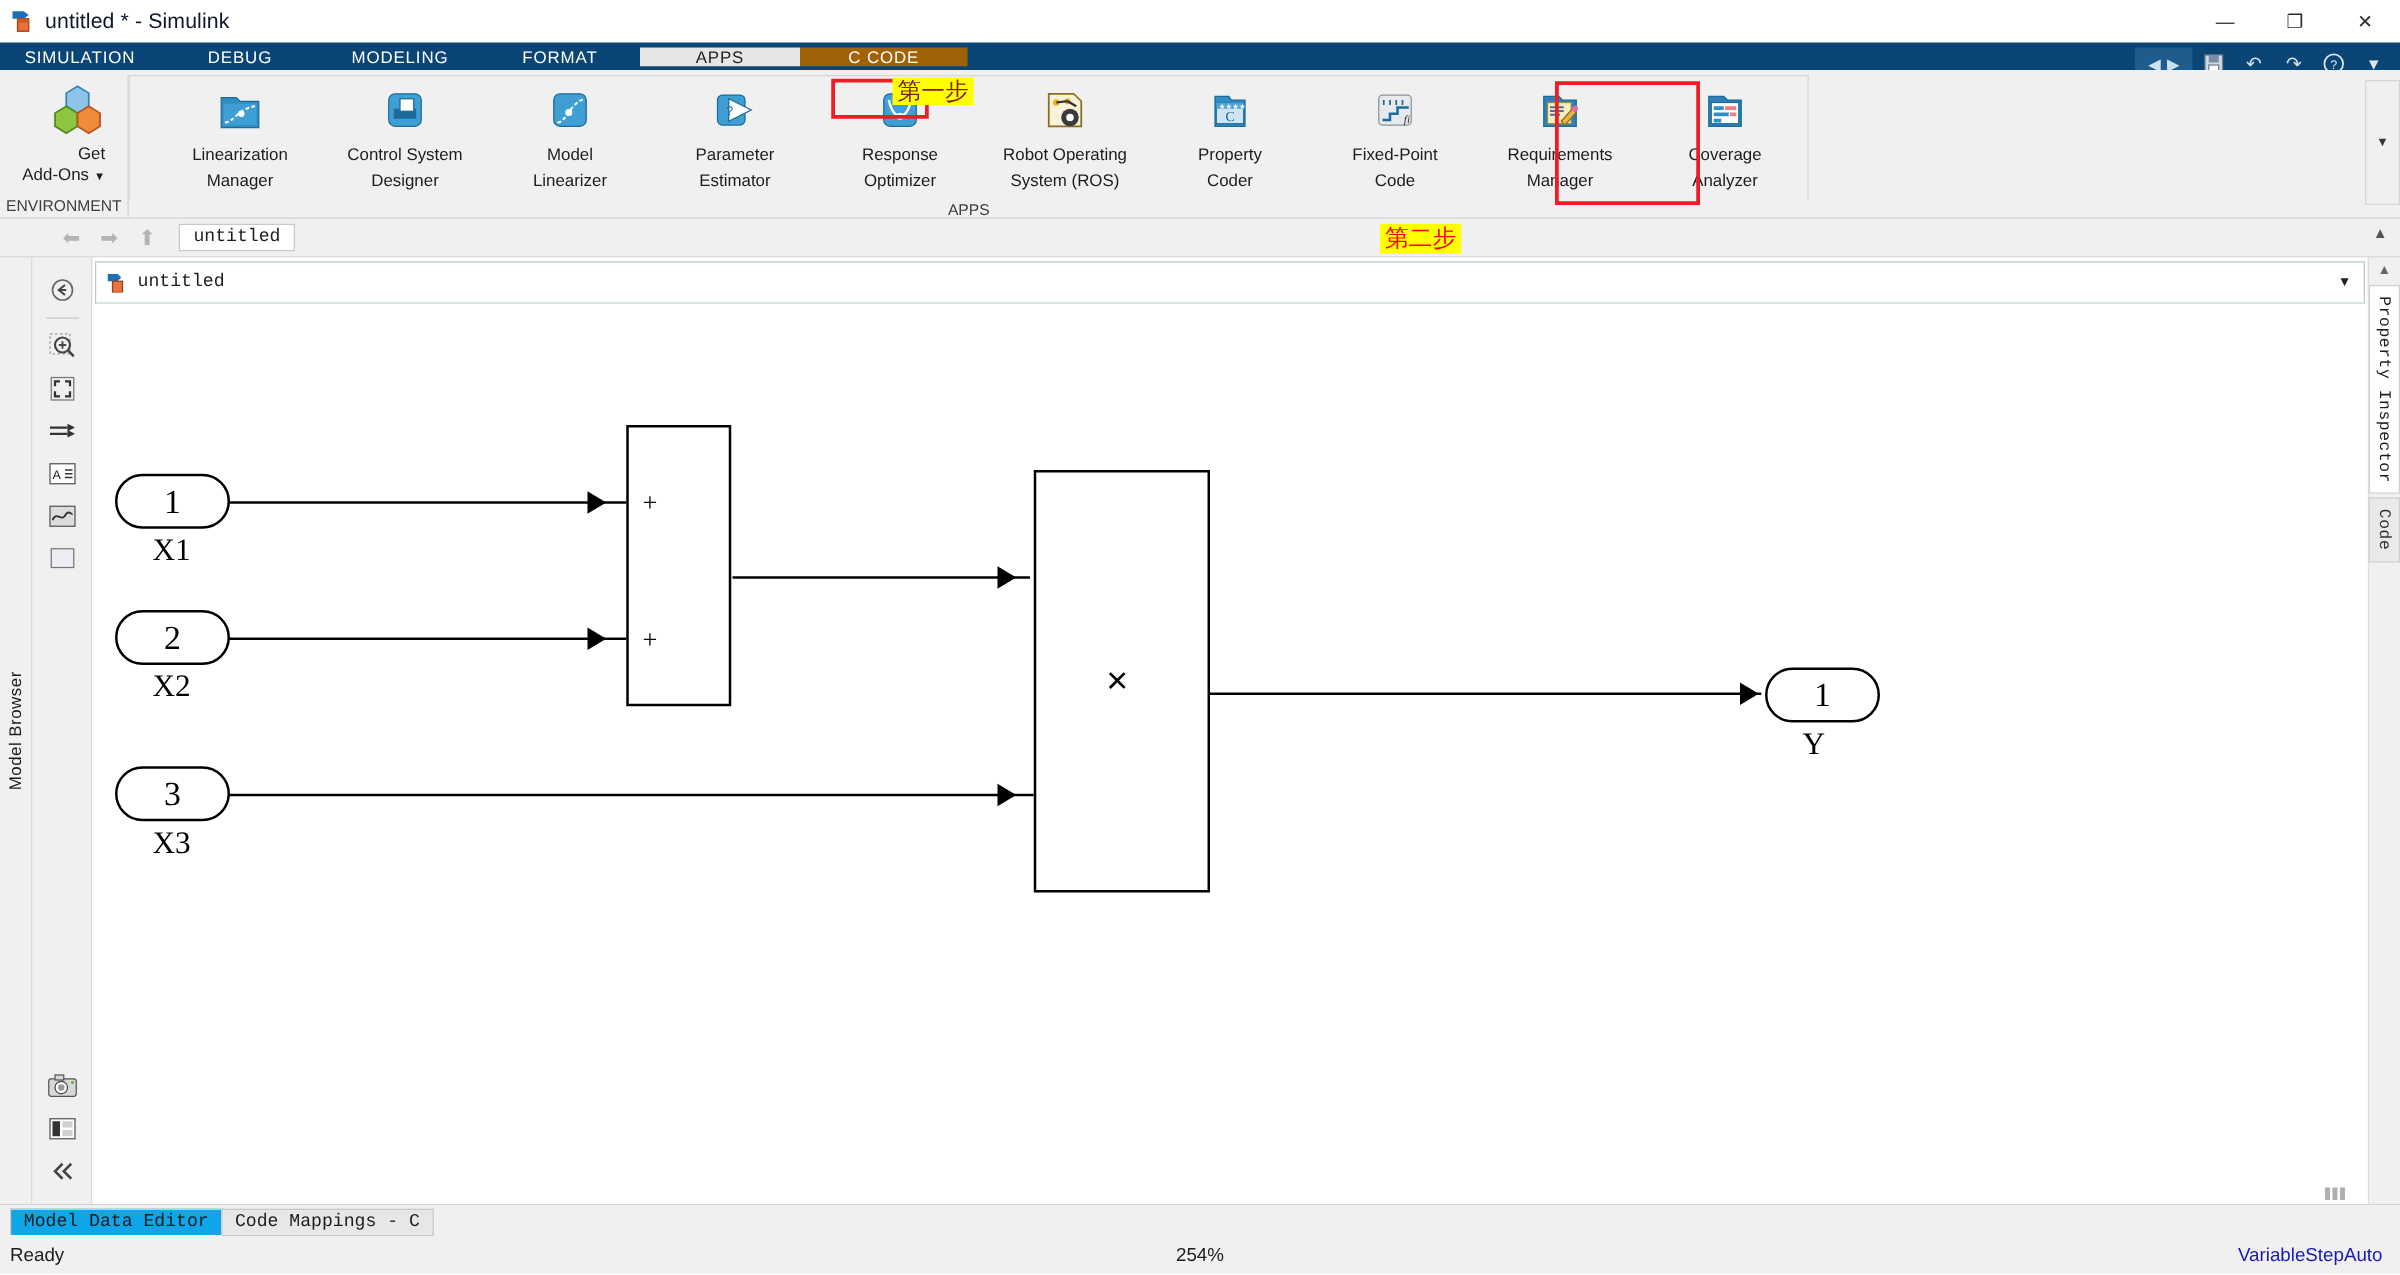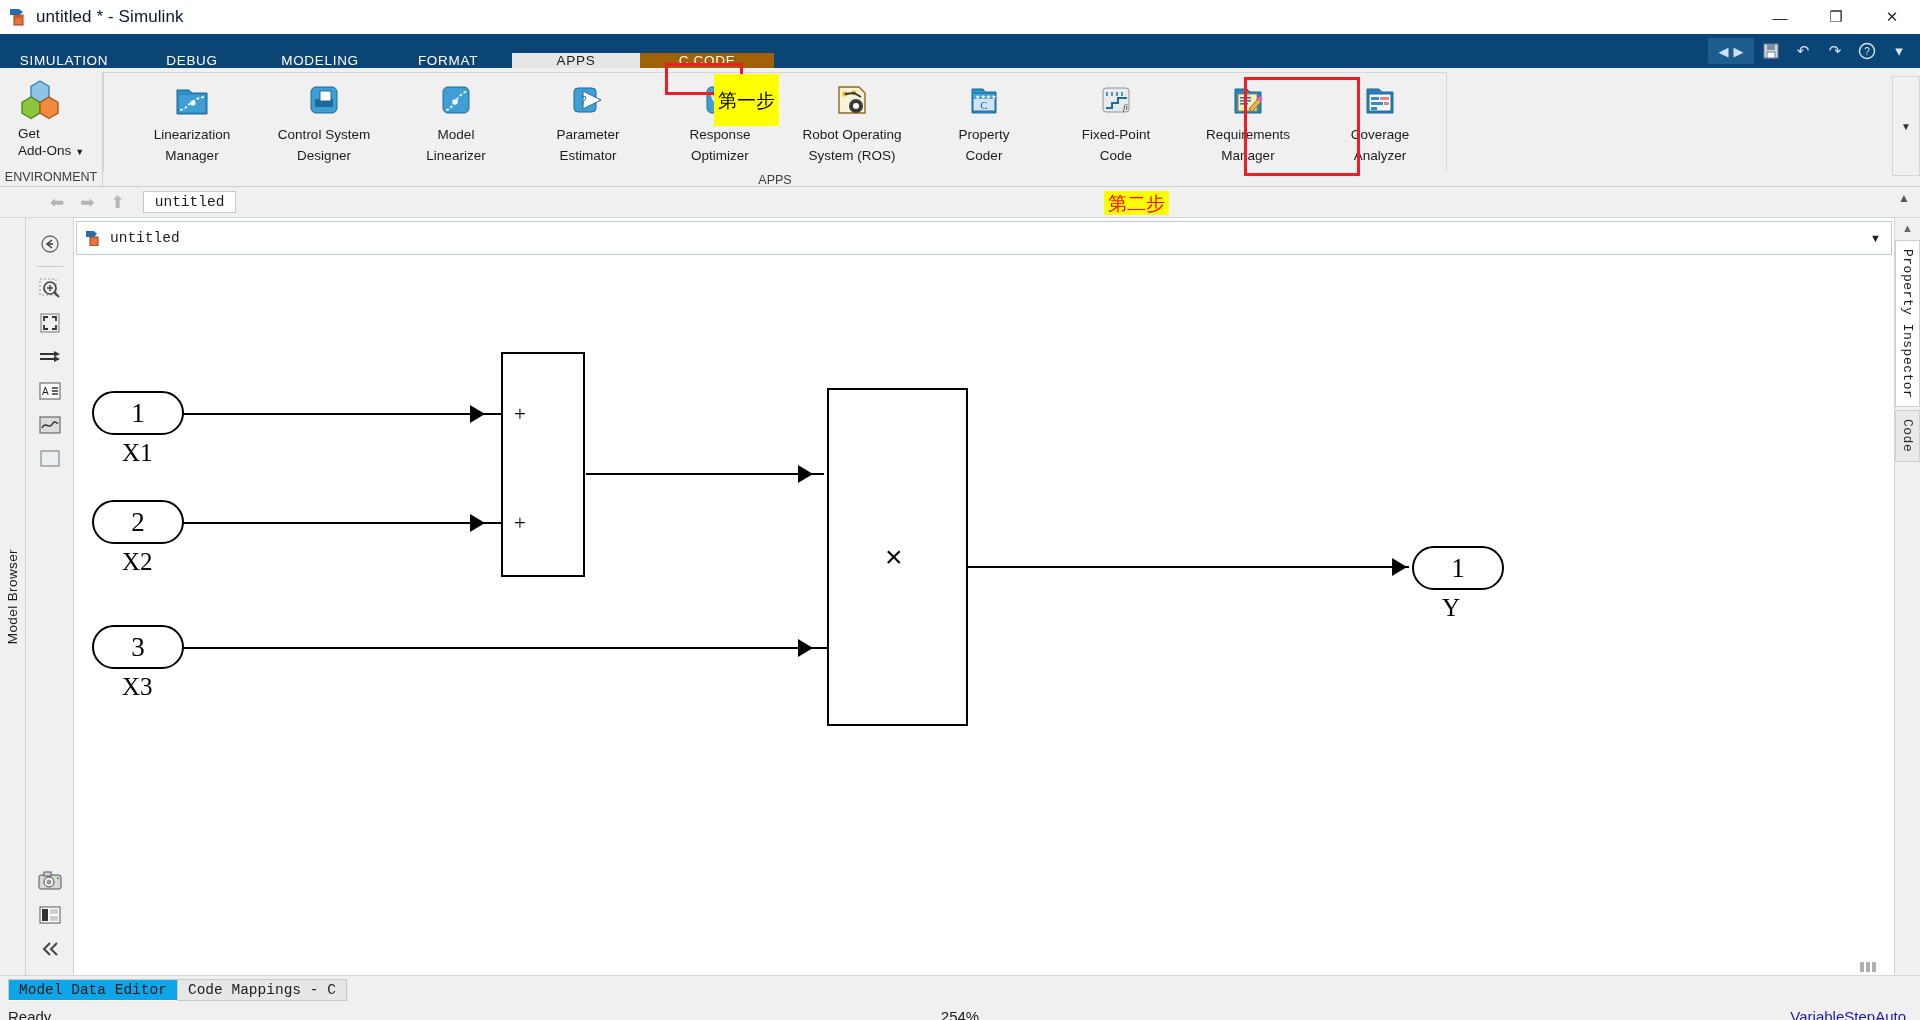--- a/index.html
+++ b/index.html
@@ -22,22 +22,22 @@
   }
   .title-text { font-size: 17px; color: #0f172a; letter-spacing: .1px; }
   .win-btns { position: absolute; right: 0; top: 0; height: 34px; display: flex; }
   .win-btn {
     width: 56px; height: 34px; display: flex; align-items: center; justify-content: center;
     font-size: 15px; color: #2b2b2b;
   }
 
   
   .tabstrip {
-    height: 34px; background: #0b4575;
-    display: flex; align-items: flex-end; position: relative;
+    height: 22px; background: #0b4575;
+    display: flex; align-items: center; position: relative;
   }
   .tab {
     color: #ffffff; font-size: 13.5px; letter-spacing: .7px;
     display: flex; align-items: center; justify-content: center;
     padding: 0 10px; min-width: 128px;
   }
   .tab.active { background: #e6e6e6; color: #1c1c1c; }
   .tab.ccode { background: #a16207; min-width: 134px; }
   .tab-highlight {
     position: absolute; left: 665px; top: 29px; width: 78px; height: 32px;
@@ -63,21 +63,21 @@
     border-bottom: 1px solid #cfcfcf; position: relative;
   }
   .group-env {
     width: 102px; display: flex; flex-direction: column; align-items: center;
     padding-top: 9px; position: relative;
   }
   .group-env .env-label {
     position: absolute; bottom: 2px; left: 0; width: 102px; text-align: center;
     font-size: 12.5px; color: #3d3d3d;
   }
-  .big-btn { display: flex; flex-direction: column; align-items: flex-start; cursor: default; }
+  .big-btn { display: flex; flex-direction: column; align-items: flex-end; cursor: default; }
   .big-btn .lbl { font-size: 13.5px; color: #1c1c1c; line-height: 17px; text-align: center; }
   .caret-d { font-size: 9px; margin-left: 4px; }
 
   .group-apps {
     flex: 1; margin: 4px 0 0 0; position: relative;
     border-left: 1px solid #d0d0d0;
   }
   .apps-inner {
     height: 100px; display: flex; align-items: flex-start; padding-left: 22px; gap: 0;
     border: 1px solid #d6d6d6; border-bottom: none; background: #f0f0f0;
@@ -99,22 +99,22 @@
     border: 1px solid #d6d6d6; background: #f0f0f0;
     display: flex; align-items: center; justify-content: center;
     font-size: 10px; color: #333;
   }
   .coder-highlight {
     position: absolute; left: 1141px; top: 5px; width: 116px; height: 99px;
     border: 3px solid #ee1c25; z-index: 5; pointer-events: none;
   }
   .anno-step1 {
     position: absolute; left: 714px; top: 6px;
-    background: #ffff00; color: #000000;
-    font-size: 19px; padding: 15px 4px; line-height: 22px; z-index: 7;
+    background: #ffff00; color: #7f1d1d;
+    font-size: 19px; padding: 0 4px; line-height: 22px; z-index: 7;
     font-family: "DejaVu Sans", sans-serif;
   }
 
   
   .breadcrumb-bar {
     height: 31px; background: #f0f0f0; display: flex; align-items: center;
     position: relative; border-bottom: 1px solid #d4d4d4;
   }
   .bc-nav { display: flex; align-items: center; gap: 16px; margin-left: 50px; color: #b4b4b4; font-size: 17px; }
   .bc-tab {

